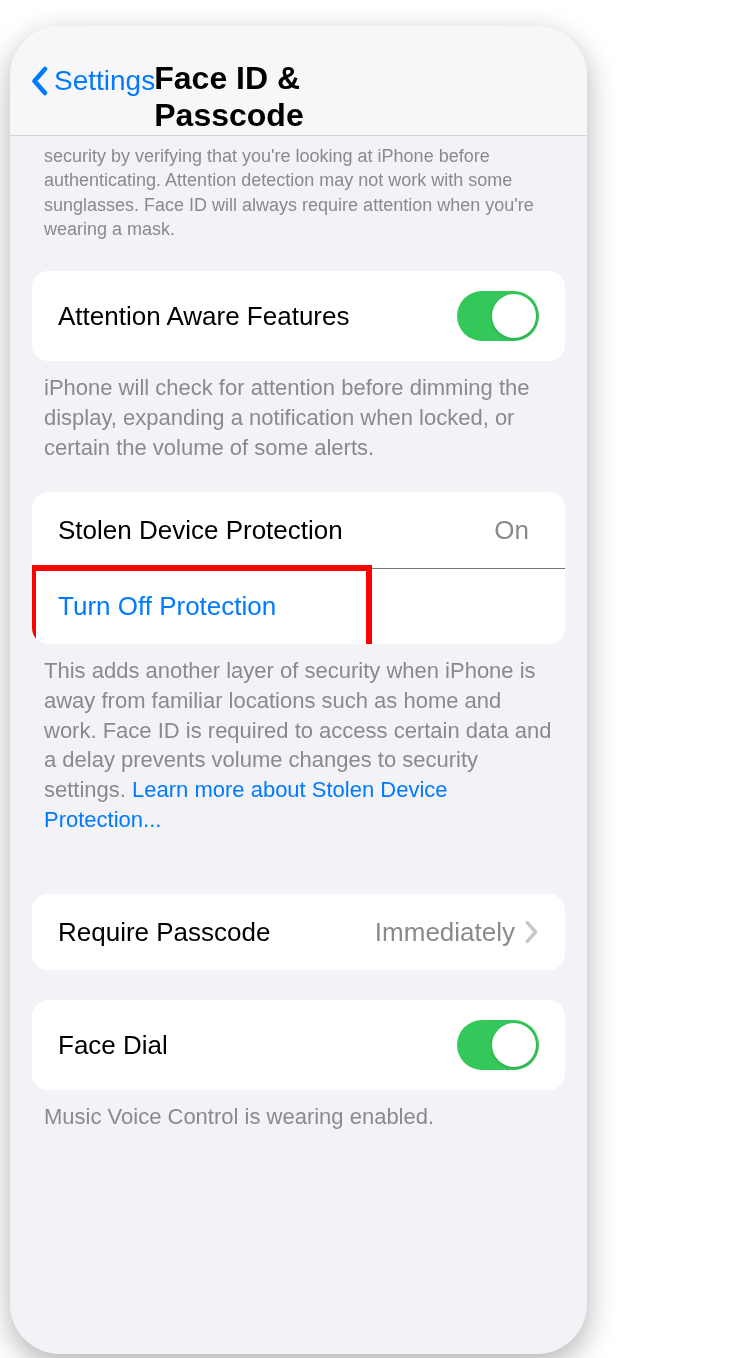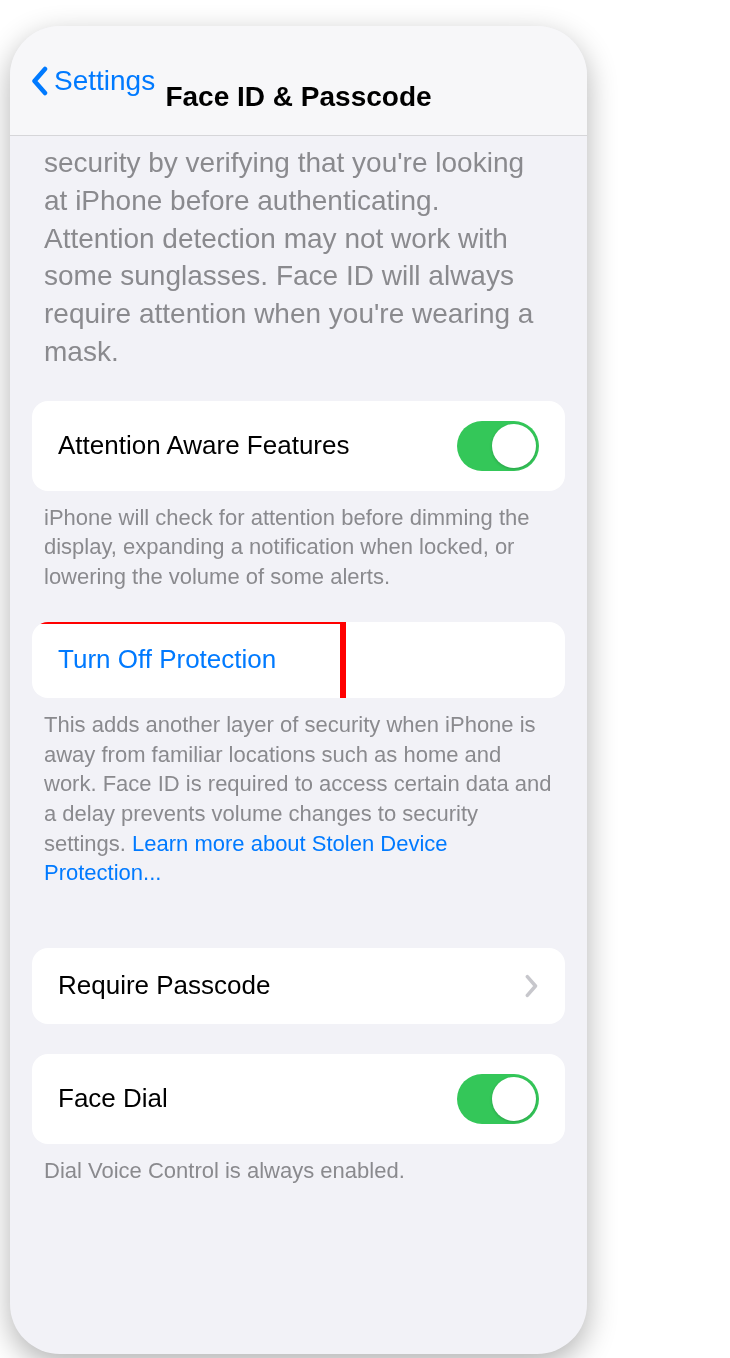--- a/index.html
+++ b/index.html
@@ -45,31 +45,31 @@
     }
     .back-chevron {
       width: 18px;
       height: 30px;
       margin-right: 6px;
     }
     .nav-title {
       position: absolute;
       left: 50%;
       transform: translateX(-50%);
-      font-size: 28px;
+      font-size: 32px;
       font-weight: 600;
       color: #000;
       margin-top: 32px;
     }
     .content {
       padding: 0 0 20px 0;
     }
     .desc-text {
       padding: 8px 34px 30px 34px;
-      font-size: 28px;
+      font-size: 18px;
       line-height: 1.35;
       color: #8a8a8e;
     }
     .footer-text {
       padding: 12px 34px 30px 34px;
       font-size: 22px;
       line-height: 1.35;
       color: #8a8a8e;
     }
     .footer-text .link {
@@ -85,21 +85,21 @@
     .row {
       display: flex;
       align-items: center;
       justify-content: space-between;
       padding: 20px 26px;
       font-size: 26px;
       color: #000;
       min-height: 76px;
     }
     .row + .row {
-      border-top: 4px solid #737373;
+      border-top: 1px solid #737373;
       margin-left: 26px;
       padding-left: 0;
     }
     .row.link-row {
       color: #007aff;
       cursor: pointer;
     }
     .row-label {
       flex: 1;
     }
@@ -168,47 +168,52 @@
   <div class="content">
 
     <div class="desc-text">security by verifying that you're looking at iPhone before authenticating. Attention detection may not work with some sunglasses. Face ID will always require attention when you're wearing a mask.</div>
 
     <div class="section">
       <div class="row">
         <span class="row-label">Attention Aware Features</span>
         <div class="toggle"></div>
       </div>
     </div>
-    <div class="footer-text">iPhone will check for attention before dimming the display, expanding a notification when locked, or lowering the volume of some alerts.</div>
-
-    <div class="section">
+    <div class="footer-text">iPhone will check for attention before dimming the display, expanding a notification when locked, or certain the volume of some alerts.</div>
+
+    <div class="section">
+      <div class="row">
+        <span class="row-label">Stolen Device Protection</span>
+        <span class="row-value">On</span>
+      </div>
       <div class="row link-row highlight-box">
         <span class="row-label">Turn Off Protection</span>
       </div>
     </div>
     <div class="footer-text">
       <span>This adds another layer of security when iPhone is away from familiar locations such as home and work. Face ID is required to access certain data and a delay prevents volume changes to security settings. </span><span class="link">Learn more about Stolen Device Protection...</span>
     </div>
 
 
     <div class="spacer-lg"></div>
 
     <div class="section">
       <div class="row">
         <span class="row-label">Require Passcode</span>
+        <span class="row-value">Immediately</span>
         <svg class="chevron-right" viewBox="0 0 12 20" fill="none">
           <path d="M2 2L9 10L2 18" stroke="#c7c7cc" stroke-width="3" stroke-linecap="round" stroke-linejoin="round"></path>
         </svg>
       </div>
     </div>
 
     <div class="spacer-lg"></div>
 
     <div class="section">
       <div class="row">
         <span class="row-label">Face Dial</span>
         <div class="toggle"></div>
       </div>
     </div>
-    <div class="footer-text" style="padding-bottom:0">Dial Voice Control is always enabled.</div>
+    <div class="footer-text" style="padding-bottom:0">Music Voice Control is wearing enabled.</div>
 
   </div>
 </div>
 
 </body></html>

